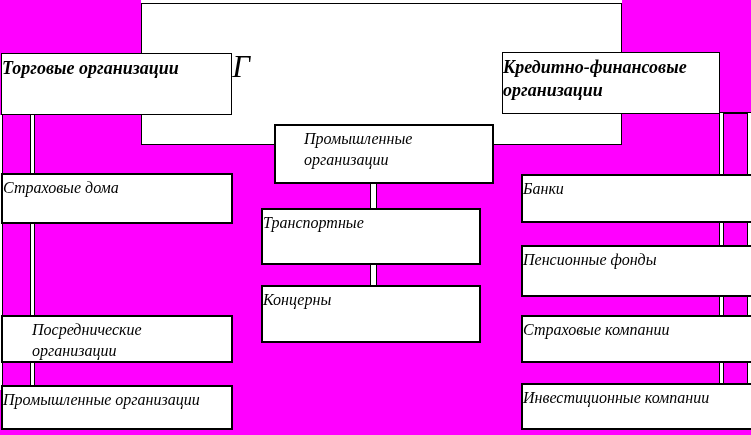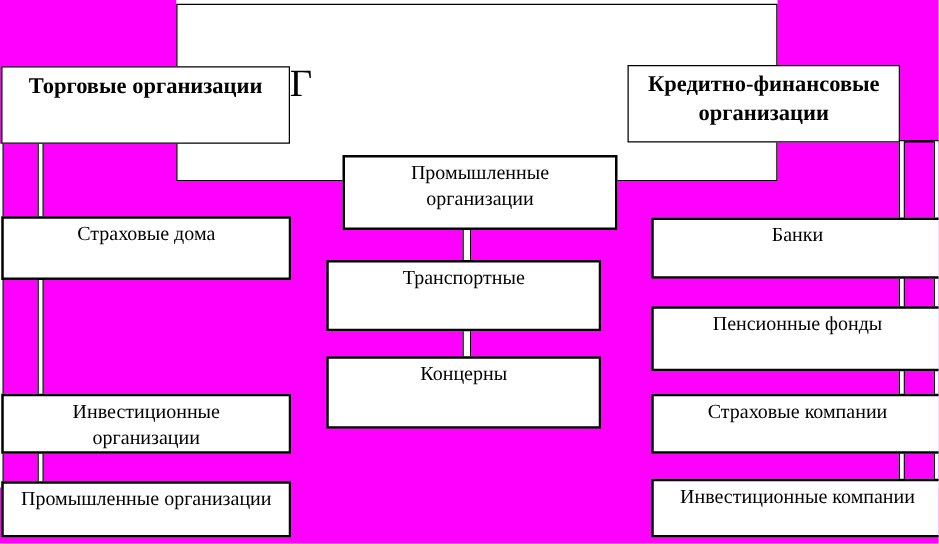--- a/index.html
+++ b/index.html
@@ -3,22 +3,22 @@
 <meta charset="utf-8">
 <style>
   html,body{margin:0;padding:0;background:#fff;}
   .canvas{
     position:relative;width:751px;height:435px;overflow:hidden;
     background:#ff00ff;color:#000;
     font-family:"Liberation Serif","DejaVu Serif",serif;
   }
   .box{
     position:absolute;background:#ffffff;border:2px solid #000;
-    box-sizing:border-box;text-align:center;font-size:16px;line-height:21px;
-    padding-top:2px;z-index:2;
+    box-sizing:border-box;font-size:16px;line-height:21px;
+    padding-top:2px;z-index:2;font-style:italic;
   }
   .box .lbl{display:block;margin:0 auto;}
   .root-box{
     border-width:1px;display:flex;align-items:center;justify-content:center;
     font-size:31px;padding:0;z-index:0;letter-spacing:2px;
   }
   .hdr{font-weight:bold;font-size:18px;line-height:23px;padding-top:3px;}
   .conn{
     position:absolute;background:#ffffff;box-sizing:border-box;z-index:1;
     border-left:1px solid #000;border-right:1px solid #000;
@@ -66,21 +66,21 @@
     <span class="lbl">Транспортные</span>
   </div>
   <div class="box" style="left:261px;top:285px;width:220px;height:58px;">
     <span class="lbl">Концерны</span>
   </div>
 
   <div class="box" style="left:1px;top:173px;width:232px;height:51px;">
     <span class="lbl">Страховые дома</span>
   </div>
   <div class="box" style="left:1px;top:315px;width:232px;height:48px;">
-    <span class="lbl w170">Инвестиционные организации</span>
+    <span class="lbl w170">Посреднические организации</span>
   </div>
   <div class="box" style="left:1px;top:385px;width:232px;height:45px;">
     <span class="lbl">Промышленные организации</span>
   </div>
 
   <div class="box" style="left:521px;top:174px;width:234px;height:49px;">
     <span class="lbl">Банки</span>
   </div>
   <div class="box" style="left:521px;top:245px;width:234px;height:52px;">
     <span class="lbl">Пенсионные фонды</span>

